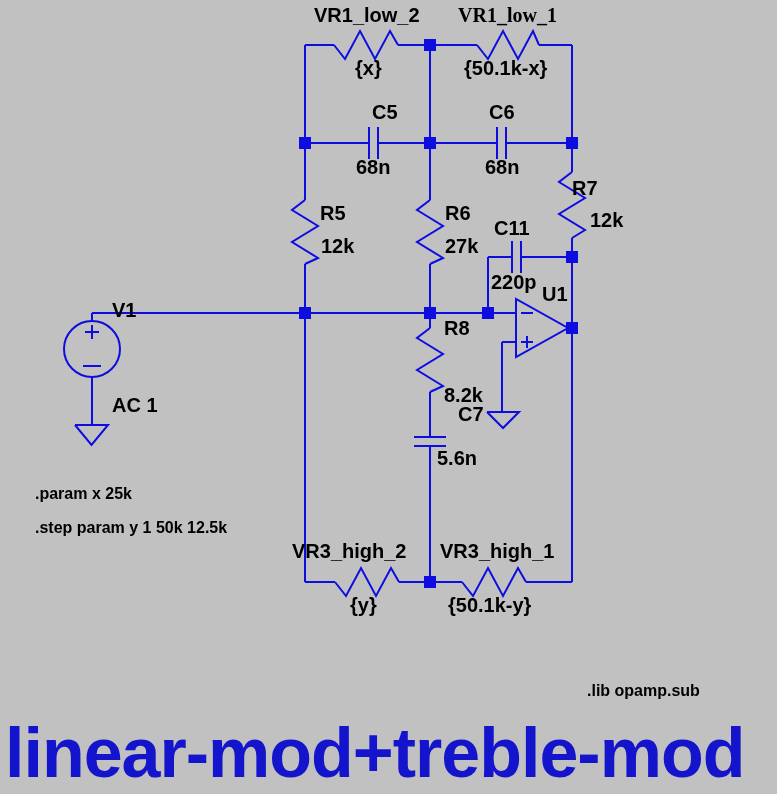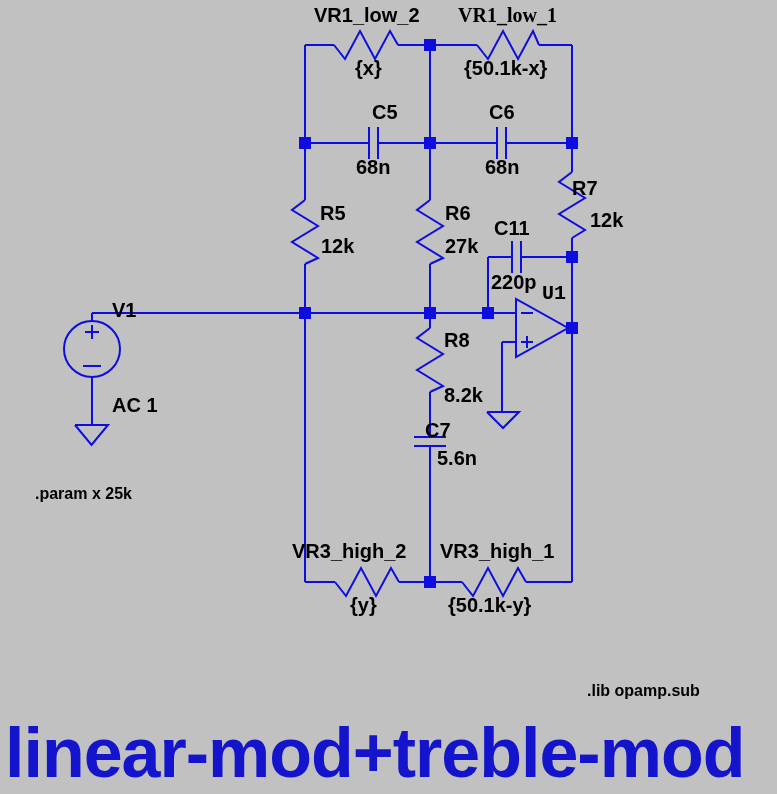--- a/index.html
+++ b/index.html
@@ -154,33 +154,34 @@
 
   <div class="lbl" style="left:320px; top:203px;">R5</div>
   <div class="lbl" style="left:321px; top:236px;">12k</div>
   <div class="lbl" style="left:445px; top:203px;">R6</div>
   <div class="lbl" style="left:445px; top:236px;">27k</div>
   <div class="lbl" style="left:558px; top:178px;margin-left:14px;">R7</div>
   <div class="lbl" style="left:590px; top:210px;">12k</div>
 
   <div class="lbl" style="left:494px; top:218px;">C11</div>
   <div class="lbl" style="left:491px; top:272px;">220p</div>
-  <div class="lbl" style="left:542px; top:284px;font-family:Liberation Mono, monospace;">U1</div>
+  <div class="lbl" style="left:542px; top:284px;">U1</div>
 
-  <div class="lbl" style="left:444px; top:330px;">R8</div>
+  <div class="lbl" style="left:444px; top:318px;">R8</div>
   <div class="lbl" style="left:444px; top:362px;margin-top:23px;">8.2k</div>
-  <div class="lbl" style="left:425px; top:404px;margin-top:16px;">C7</div>
+  <div class="lbl" style="left:458px; top:404px;">C7</div>
   <div class="lbl" style="left:437px; top:448px;">5.6n</div>
 
   <div class="lbl" style="left:112px; top:300px;">V1</div>
   <div class="lbl" style="left:112px; top:395px;">AC 1</div>
 
   <div class="lbl" style="left:292px; top:541px;">VR3_high_2</div>
   <div class="lbl" style="left:440px; top:541px;">VR3_high_1</div>
   <div class="lbl" style="left:350px; top:595px;">{y}</div>
   <div class="lbl" style="left:448px; top:595px;">{50.1k-y}</div>
 
   <div class="lbl directive" style="left:35px; top:486px;">.param x 25k</div>
+  <div class="lbl directive" style="left:35px; top:520px;">.step param y 1 50k 12.5k</div>
   <div class="lbl directive" style="left:587px; top:683px;">.lib opamp.sub</div>
 
   <div class="title-text">linear-mod+treble-mod</div>
 
 </div>
 
 </body></html>

